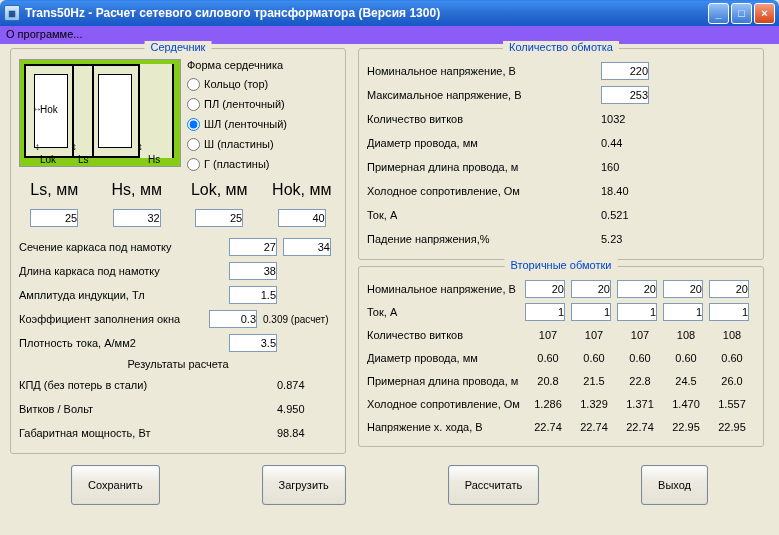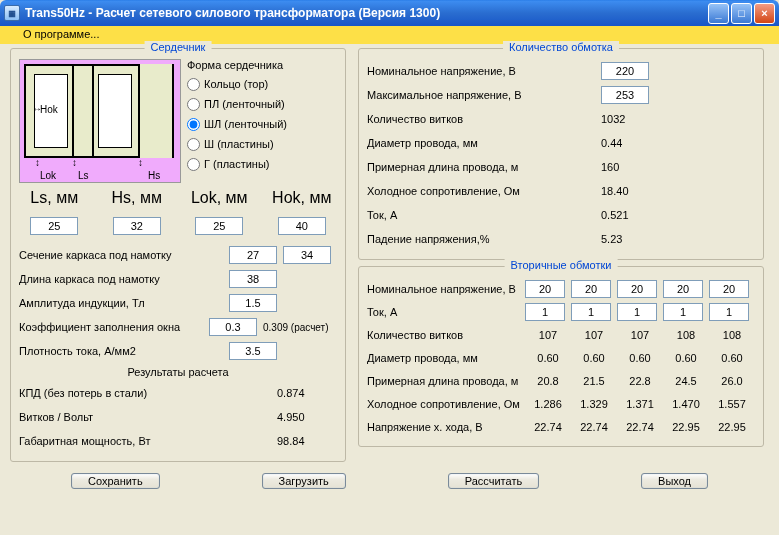--- a/index.html
+++ b/index.html
@@ -47,22 +47,22 @@
   color: #fff;
   font-weight: bold;
   font-size: 11px;
   cursor: pointer;
 }
 .titlebar .win-btn.close {
   background: linear-gradient(to bottom, #f39c84, #d34614);
 }
 .menubar {
   height: 18px;
-  background: #fde047;
-  padding: 2px 23px;
+  background: #8b5cf6;
+  padding: 2px 6px;
   font-size: 11px;
 }
 .menubar span { cursor: pointer; }
 .content {
   padding: 4px 10px;
 }
 .groupbox {
   border: 1px solid #bdb8a6;
   border-radius: 3px;
   position: relative;
@@ -78,22 +78,22 @@
   padding: 0 6px;
   color: #0046d5;
   font-size: 11px;
 }
 .columns { display: flex; gap: 12px; }
 .col-left { width: 336px; }
 .col-right { width: 406px; }
 .core-top { display: flex; gap: 6px; }
 .core-diagram {
   width: 162px;
-  height: 124px;
-  background: #f0abfc;
+  height: 108px;
+  background: #84cc16;
   border: 1px solid #999;
   position: relative;
 }
 .core-shape {
   position: absolute;
   border: 2px solid #000;
   background: #e8ebcb;
 }
 .core-label {
   position: absolute;
@@ -114,21 +114,21 @@
   gap: 12px;
   margin-top: 6px;
   text-align: center;
 }
 .dims-col { flex: 1; }
 .dims-col .lbl { font-size: 16px; margin-bottom: 10px; }
 input.tb {
   border: 1px solid #7f9db9;
   background: #fff;
   font-size: 11px;
-  text-align: center;
+  text-align: right;
   height: 18px;
   width: 48px;
 }
 .param-row {
   display: flex;
   align-items: center;
   height: 24px;
 }
 .param-row .pl { flex: 1; }
 .param-row .pv { width: 60px; text-align: left; }
@@ -140,21 +140,21 @@
 .btn-row {
   display: flex;
   justify-content: space-around;
   margin-top: 5px;
   padding: 0 10px;
 }
 button.btn {
   border: 1px solid #7a8a99;
   border-radius: 3px;
   background: linear-gradient(to bottom, #fefefe, #eceae0 40%, #e5e2d4);
-  height: 16px;
+  height: 40px;
   padding: 0 16px;
   font-size: 11px;
   cursor: pointer;
   box-shadow: 0 0 1px #98b4d8 inset;
 }
 .sec-grid .param-row { height: 23px; }
 .sec-grid .pl { flex: 1; }
 .sec-grid .col5 {
   width: 46px;
   text-align: center;

